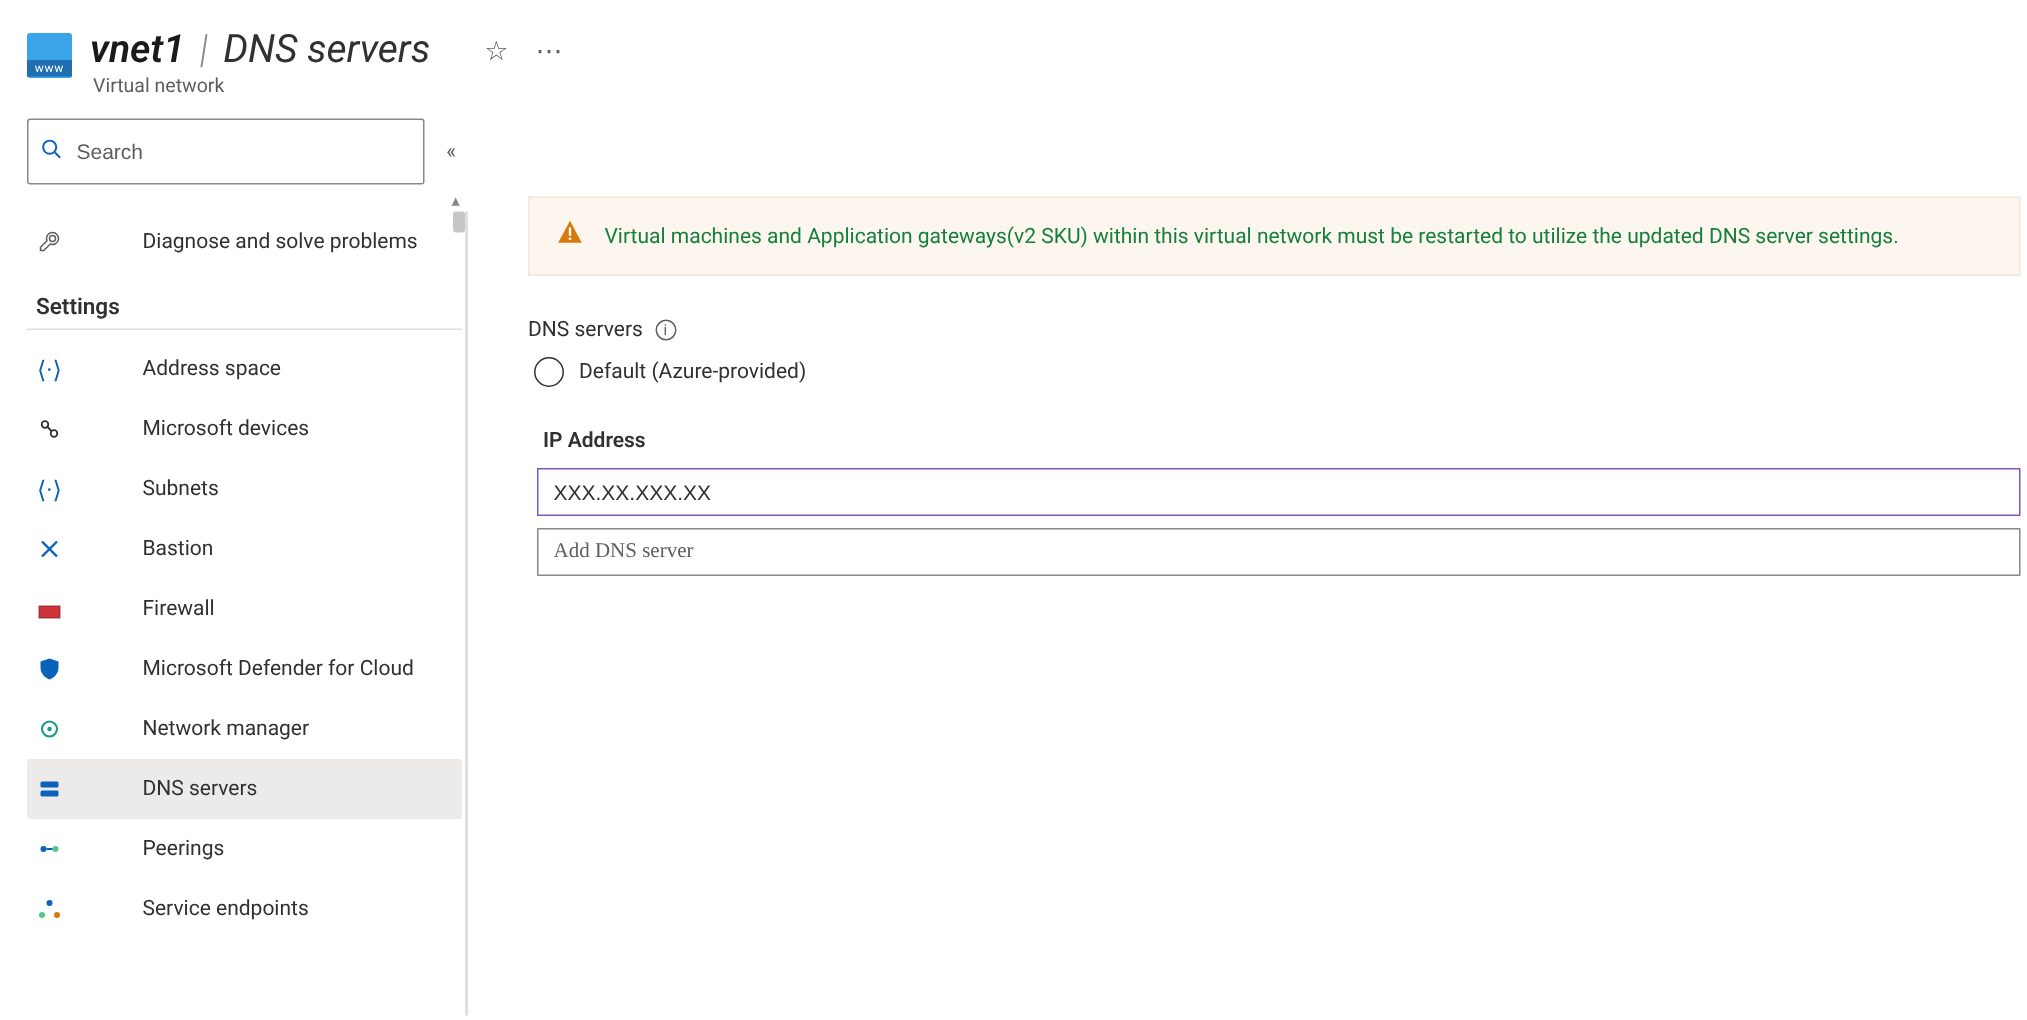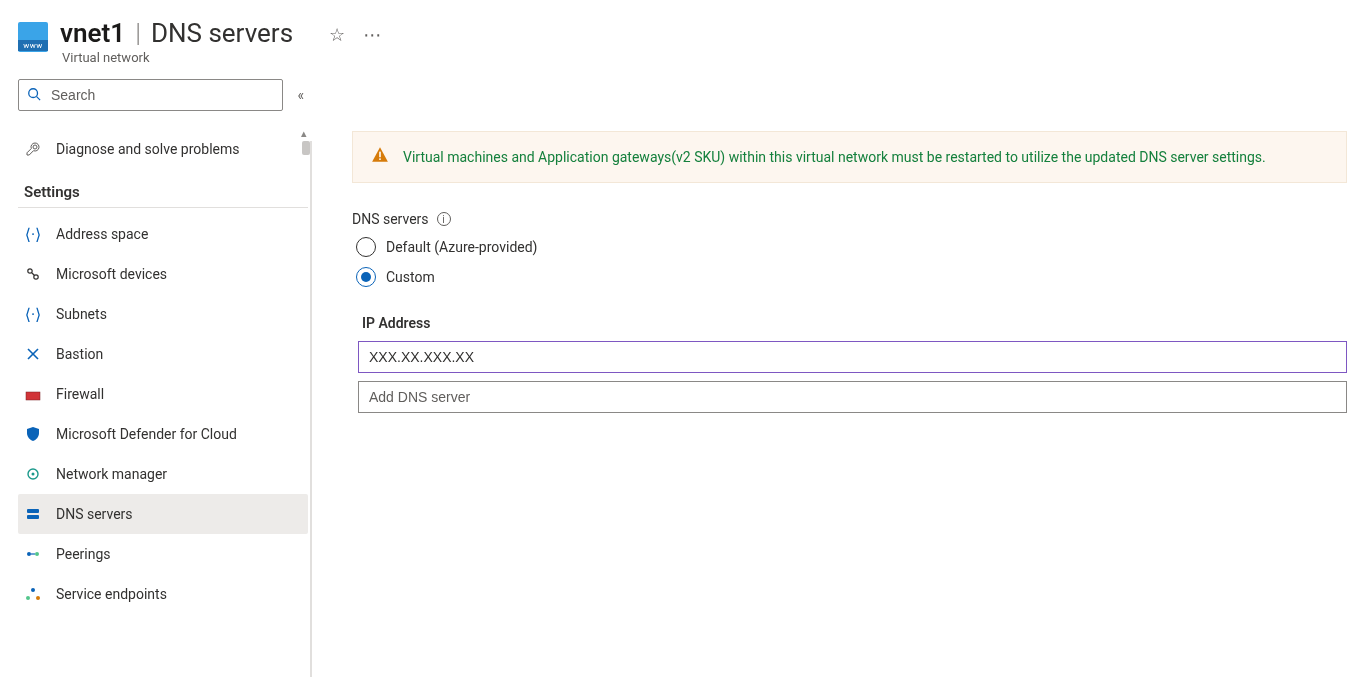--- a/index.html
+++ b/index.html
@@ -35,21 +35,21 @@
     position: absolute;
     left: 0; right: 0; bottom: 1px;
     text-align: center;
     font-size: 8px;
     letter-spacing: 0.5px;
     color: #fff;
     background: #1f6fb2;
     padding: 1px 0;
   }
   .title-block { display: flex; flex-direction: column; }
-  .title-row { display: flex; align-items: flex-start; gap: 6px; }
+  .title-row { display: flex; align-items: flex-start; gap: 6px; font-style: italic; }
   .title-main { font-size: 26px; font-weight: 600; color: #1b1a19; }
   .title-sep { font-size: 26px; font-weight: 300; color: #8a8886; padding: 0 4px; }
   .title-page { font-size: 26px; font-weight: 400; color: #323130; }
   .subtitle { font-size: 13px; color: #605e5c; margin-top: 2px; padding-left: 2px; }
   .header-actions { display: flex; align-items: center; gap: 18px; margin-left: 24px; margin-top: 8px; }
   .star-icon, .dots-icon { color: #605e5c; cursor: pointer; font-size: 18px; line-height: 1; }
 
   
   .body {
     display: flex;
@@ -65,21 +65,21 @@
     padding: 0 4px 0 18px;
     position: relative;
   }
   .search-row { display: flex; align-items: center; gap: 10px; margin: 8px 0 18px 0; }
   .search-box {
     flex: 1;
     display: flex;
     align-items: center;
     border: 1px solid #8a8886;
     border-radius: 2px;
-    height: 32px;
+    height: 44px;
     padding: 4px 8px;
     gap: 8px;
     background: #fff;
   }
   .search-box input {
     border: none;
     outline: none;
     flex: 1;
     font-size: 14px;
     color: #323130;
@@ -92,21 +92,21 @@
     display: flex;
     align-items: center;
     gap: 14px;
     height: 40px;
     padding: 0 6px;
     cursor: pointer;
     border-radius: 2px;
   }
   .nav-item.selected { background: #edebe9; }
   .nav-icon { width: 18px; height: 18px; display:inline-flex; align-items:center; justify-content:center; font-size: 16px; }
-  .nav-label { font-size: 14px; color: #323130; }
+  .nav-label { font-size: 14px; color: #323130; margin-left: 39px; }
 
   .section-header {
     font-size: 15px;
     font-weight: 600;
     color: #323130;
     margin: 14px 0 6px 0;
     padding: 0 6px 6px 6px;
     border-bottom: 1px solid #e1dfdd;
   }
 
@@ -195,20 +195,21 @@
     font-size: 14px;
     color: #323130;
     border: 1px solid #7e57c2;
     background: #fff;
     outline: none;
   }
   .ip-input.add {
     border: 1px solid #8a8886;
     color: #ec4899;
     margin-top: 8px;
+    font-family: Liberation Serif, serif;
   }
   .ip-input.add::placeholder { color: #605e5c; }
 
   
   .c-blue { color:#0a63b8; }
   .c-teal { color:#1b998b; }
   .c-red { color:#d13438; }
   .c-gray { color:#605e5c; }
 </style>
 </head>
@@ -360,24 +361,20 @@
     <div class="field-block">
       <div class="field-label-row">
         <span>DNS servers</span>
         <span class="info-icon">i</span>
       </div>
 
       <div class="radio-row">
         <span class="radio"></span>
         <span class="radio-label">Default (Azure-provided)</span>
       </div>
-      <div class="radio-row">
-        <span class="radio checked"></span>
-        <span class="radio-label">Custom</span>
-      </div>
 
       <div class="sub-heading">IP Address</div>
 
       <input class="ip-input" type="text" value="XXX.XX.XXX.XX" style="">
       <input class="ip-input add" type="text" placeholder="Add DNS server" style="">
     </div>
 
   </div>
 </div>
 

